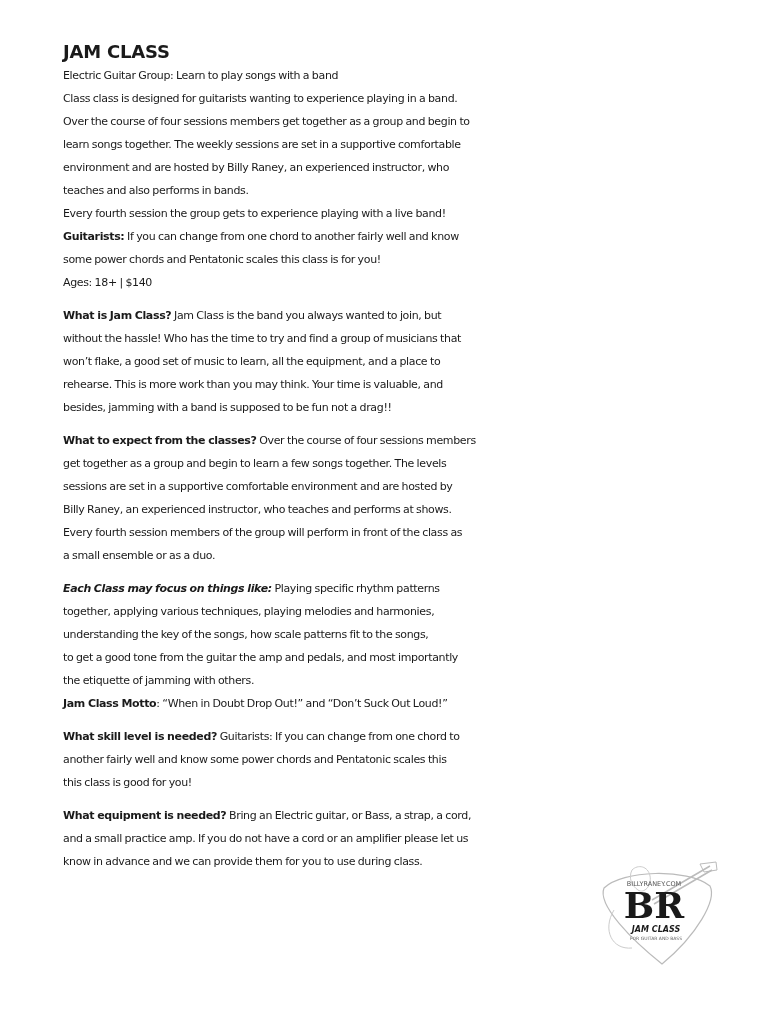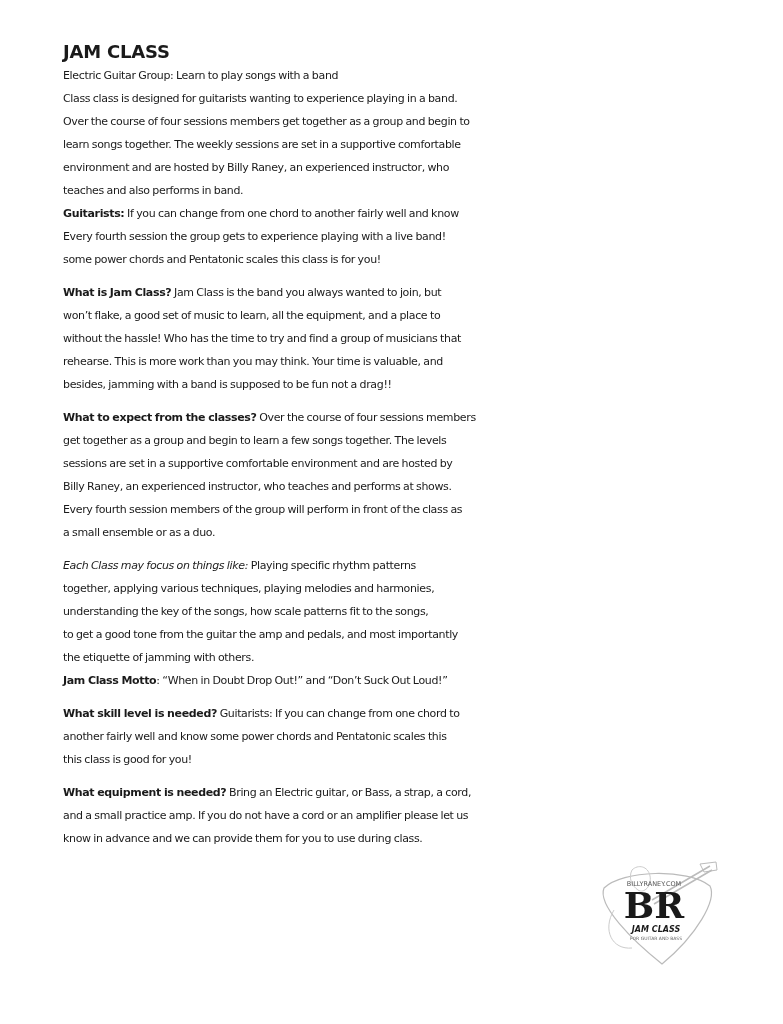--- a/index.html
+++ b/index.html
@@ -6,45 +6,46 @@
   body {
     width: 783px; height: 1024px; position: relative; overflow: hidden;
     font-family: "DejaVu Sans", sans-serif; color: #1a1a1a;
   }
   .page { position: absolute; left: 63px; top: 40px; width: 680px; }
   .title { font-size: 18px; font-weight: bold; line-height: 24px; margin: 0; letter-spacing: -0.2px; }
   .line { font-size: 11px; line-height: 23px; margin: 0; letter-spacing: -0.35px; word-spacing: -0.5px; white-space: nowrap; }
   .para { margin: 0 0 10px 0; }
   .para .line { }
   b, .b { font-weight: bold; }
-  .bi { font-weight: normal; font-style: italic; }
+  .bi { font-weight: bold; font-style: italic; }
   .logo { position: absolute; left: 592px; top: 860px; width: 130px; height: 110px; }
 </style>
 </head>
 <body>
 
 <div class="page">
   <h1 class="title">JAM CLASS</h1>
 
   <div class="para">
     <p class="line">Electric Guitar Group: Learn to play songs with a band</p>
     <p class="line">Class class is designed for guitarists wanting to experience playing in a band.</p>
     <p class="line">Over the course of four sessions members get together as a group and begin to</p>
     <p class="line">learn songs together. The weekly sessions are set in a supportive comfortable</p>
     <p class="line">environment and are hosted by Billy Raney, an experienced instructor, who</p>
-    <p class="line">teaches and also performs in band.</p>
+    <p class="line">teaches and also performs in bands.</p>
+    <p class="line">Every fourth session the group gets to experience playing with a live band!</p>
     <p class="line"><b>Guitarists:</b><span> If you can change from one chord to another fairly well and know</span></p>
-    <p class="line">Every fourth session the group gets to experience playing with a live band!</p>
     <p class="line">some power chords and Pentatonic scales this class is for you!</p>
+    <p class="line">Ages: 18+ | $140</p>
   </div>
 
   <div class="para">
     <p class="line"><b>What is Jam Class?</b><span> Jam Class is the band you always wanted to join, but</span></p>
+    <p class="line">without the hassle! Who has the time to try and find a group of musicians that</p>
     <p class="line">won’t flake, a good set of music to learn, all the equipment, and a place to</p>
-    <p class="line">without the hassle! Who has the time to try and find a group of musicians that</p>
     <p class="line">rehearse. This is more work than you may think. Your time is valuable, and</p>
     <p class="line">besides, jamming with a band is supposed to be fun not a drag!!</p>
   </div>
 
   <div class="para">
     <p class="line"><b>What to expect from the classes?</b><span> Over the course of four sessions members</span></p>
     <p class="line">get together as a group and begin to learn a few songs together. The levels</p>
     <p class="line">sessions are set in a supportive  comfortable environment and are hosted by</p>
     <p class="line">Billy Raney, an experienced instructor, who teaches and performs at shows.</p>
     <p class="line">Every fourth session members of the group will perform in front of the class as</p>

